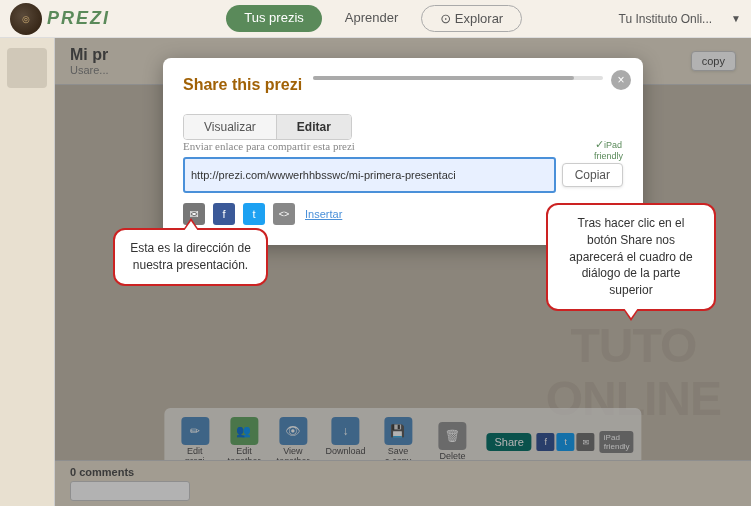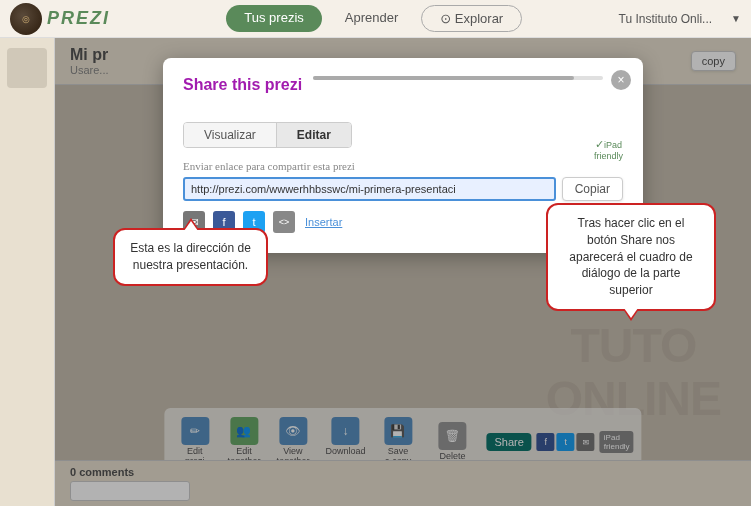--- a/index.html
+++ b/index.html
@@ -249,22 +249,22 @@
       background: white;
       border-radius: 8px;
       width: 480px;
       padding: 18px 20px 20px;
       position: relative;
       box-shadow: 0 4px 20px rgba(0,0,0,0.3);
     }
     .modal-title {
       font-size: 16px;
       font-weight: bold;
-      color: #a21caf;
-      margin-bottom: 28px;
+      color: #a16207;
+      margin-bottom: 20px;
     }
     .modal-close {
       position: absolute;
       top: 12px;
       right: 12px;
       width: 20px;
       height: 20px;
       background: #aaa;
       border-radius: 50%;
       display: flex;
@@ -287,21 +287,20 @@
       height: 100%;
       width: 90%;
       background: #aaa;
       border-radius: 2px;
     }
 
     
     .modal-tabs {
       display: flex;
       gap: 0;
-      margin-bottom: 12px;
       border: 1px solid #ccc;
       border-radius: 4px;
       overflow: hidden;
       width: fit-content;
     }
     .modal-tab {
       padding: 5px 20px;
       font-size: 12px;
       cursor: pointer;
       background: #f5f5f5;
@@ -325,21 +324,21 @@
       font-family: Liberation Serif, serif;
     }
     .share-link-row {
       display: flex;
       align-items: center;
       gap: 6px;
       margin-bottom: 10px;
     }
     .share-link-input {
       flex: 1;
-      height: 24px;
+      height: 36px;
       border: 2px solid #4a90d9;
       border-radius: 3px;
       padding: 0 6px;
       font-size: 11px;
       color: #333;
       background: #e8f0ff;
       outline: none;
     }
     .copy-btn {
       background: white;

